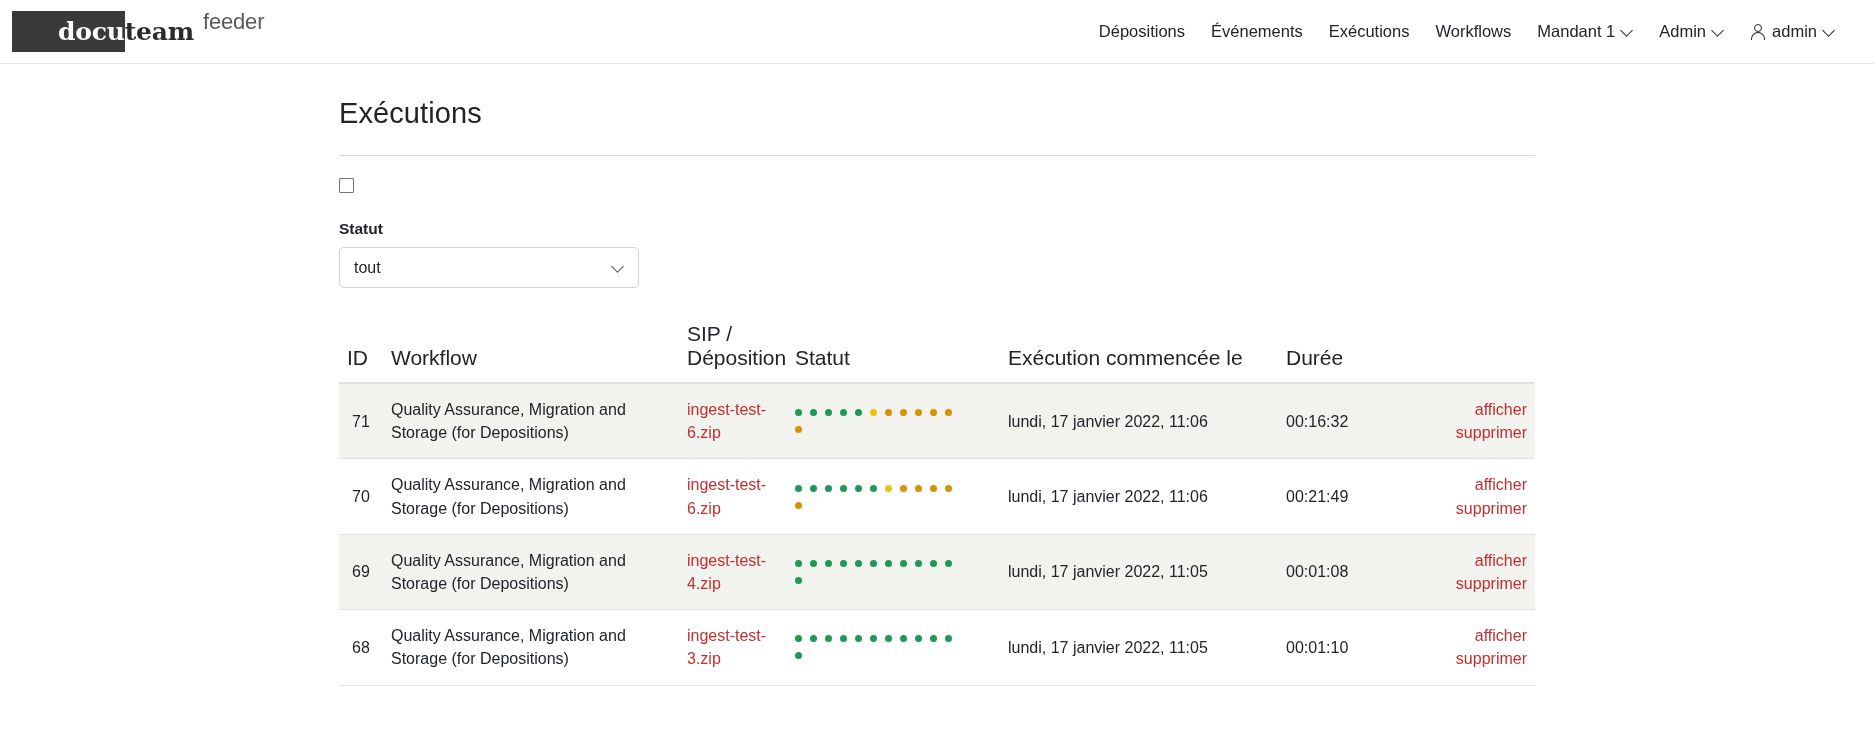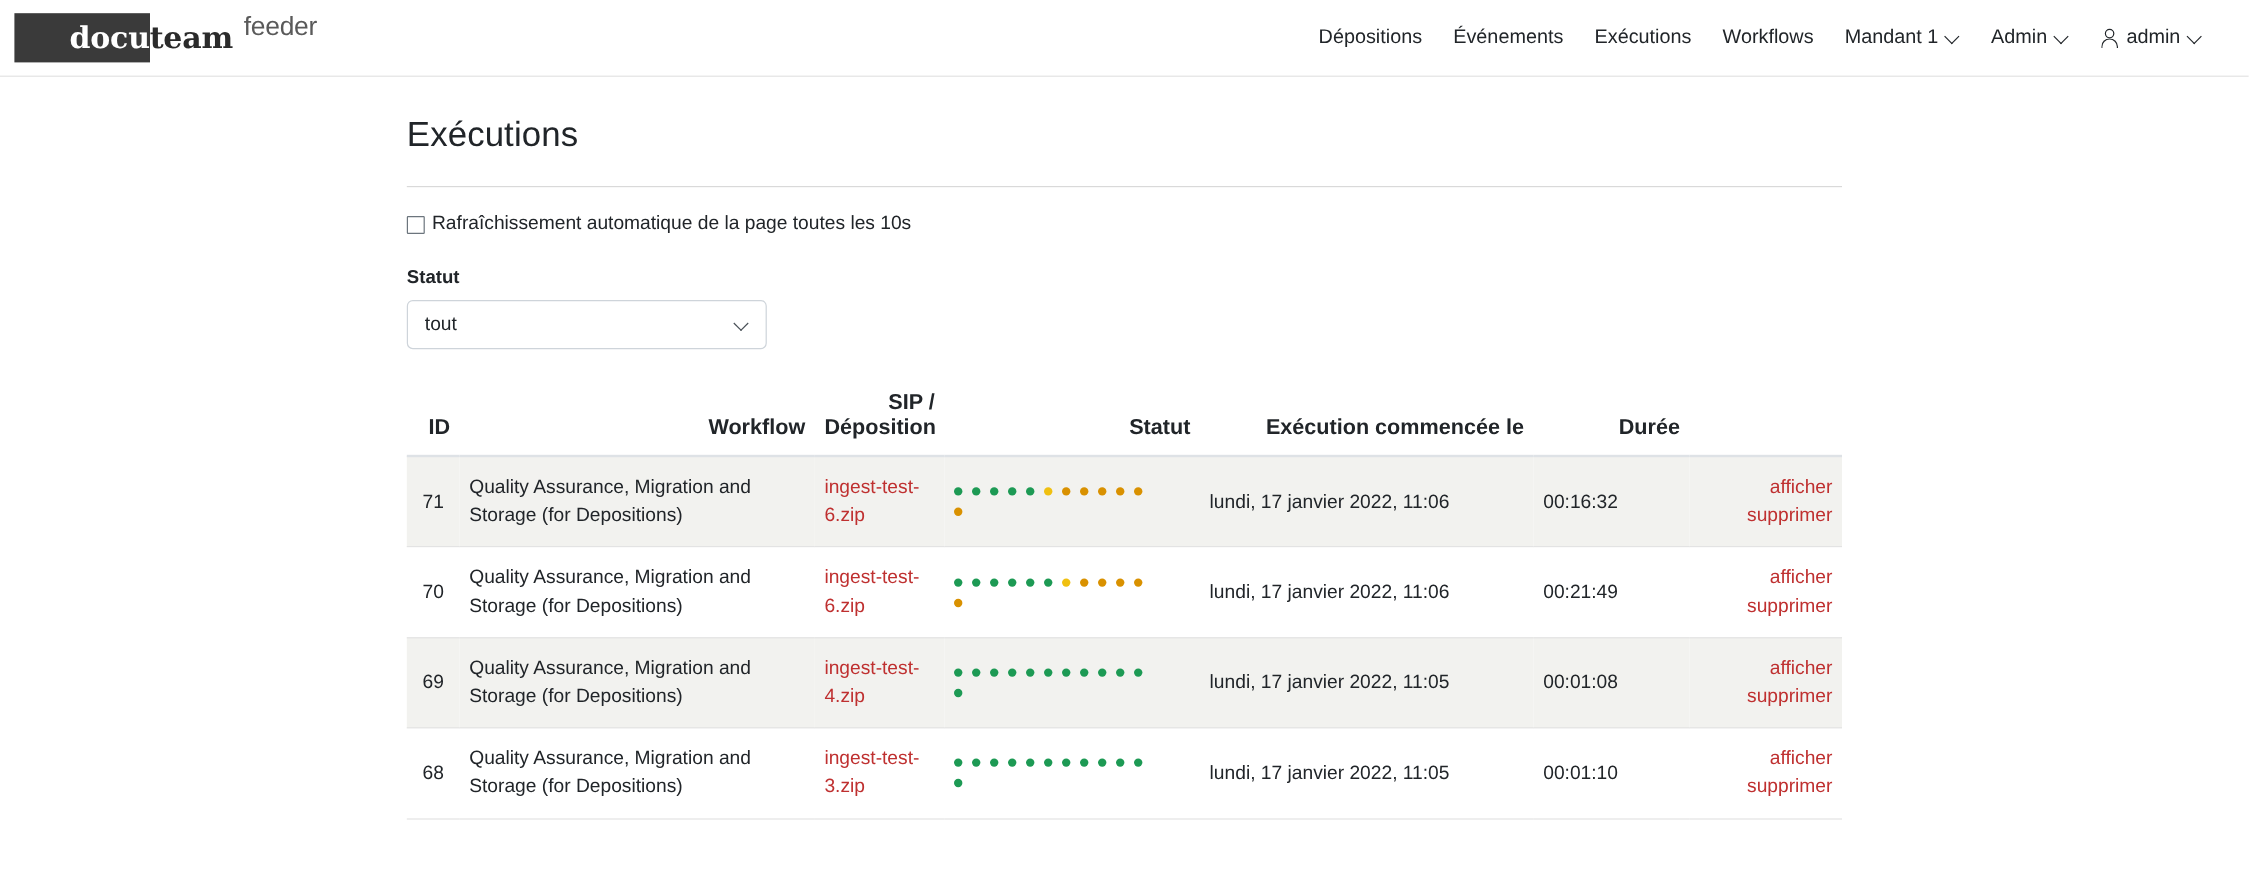--- a/index.html
+++ b/index.html
@@ -195,23 +195,23 @@
     transform: rotate(45deg);
   }
 
   
   table.exec-table {
     width: 100%;
     border-collapse: collapse;
     table-layout: fixed;
   }
   table.exec-table thead th {
-    text-align: right;
-    font-size: 18px;
-    font-weight: 700;
+    text-align: left;
+    font-size: 21px;
+    font-weight: 400;
     color: #212529;
     padding: 0 8px 12px 8px;
     border-bottom: 2px solid #dee2e6;
     vertical-align: bottom;
   }
   table.exec-table tbody td {
     font-size: 16px;
     color: #212529;
     padding: 14px 8px;
     border-bottom: 1px solid #e3e3e3;
@@ -290,21 +290,20 @@
       </a>
     </nav>
 </div>
 
 <div class="container">
   <h1 class="page-title">Exécutions</h1>
   <hr class="hr">
 
   <div class="check-row">
     <span class="checkbox"></span>
-    <span class="check-label">Rafraîchissement automatique de la page toutes les 10s</span>
   </div>
 
   <div class="field-label">Statut</div>
   <div class="select-wrap">
     <div class="select-box">
       <span>tout</span>
     </div>
     <span class="select-chevron"></span>
   </div>
 

